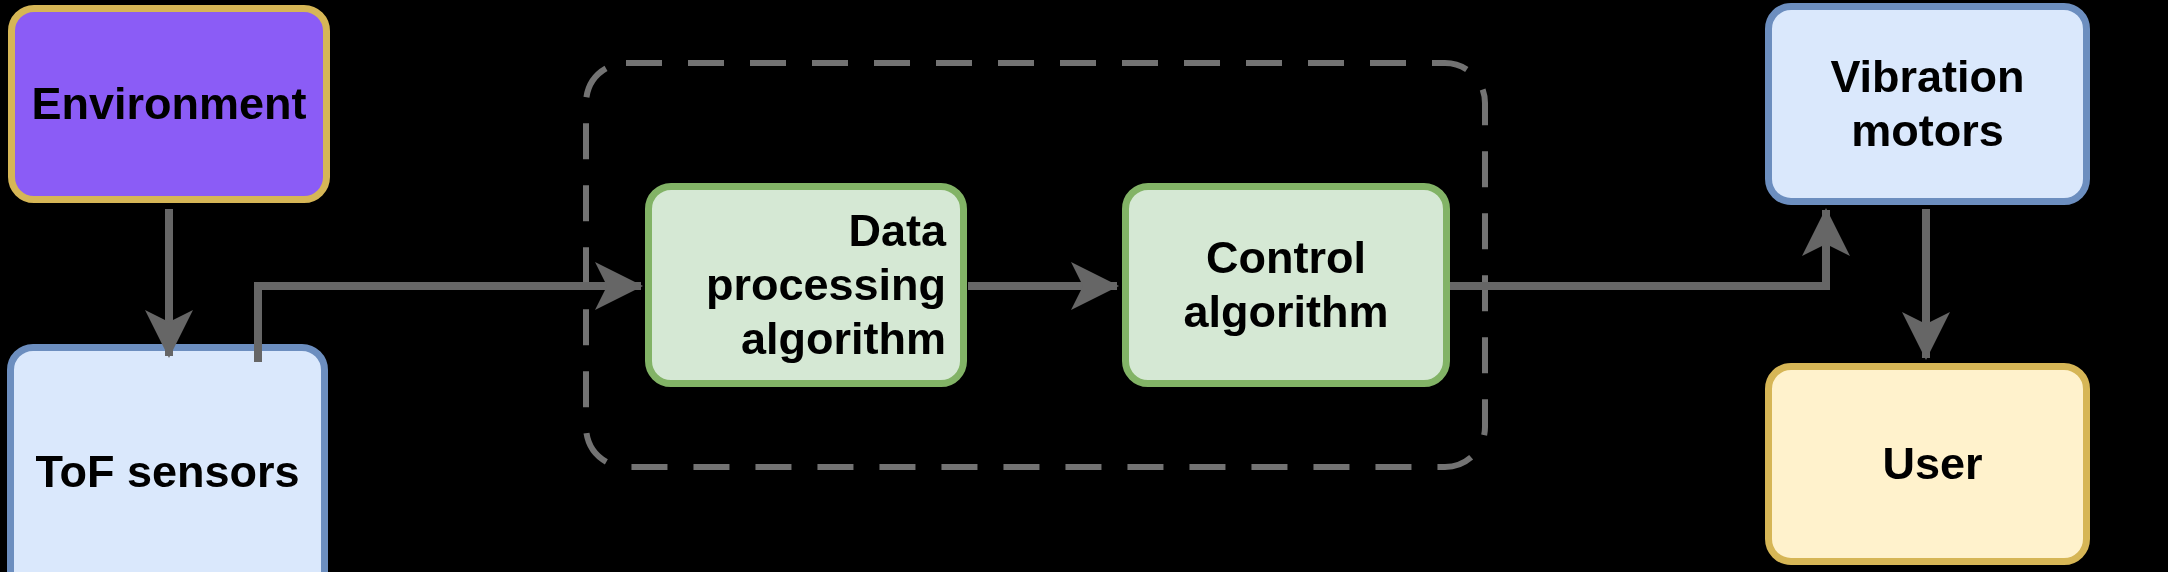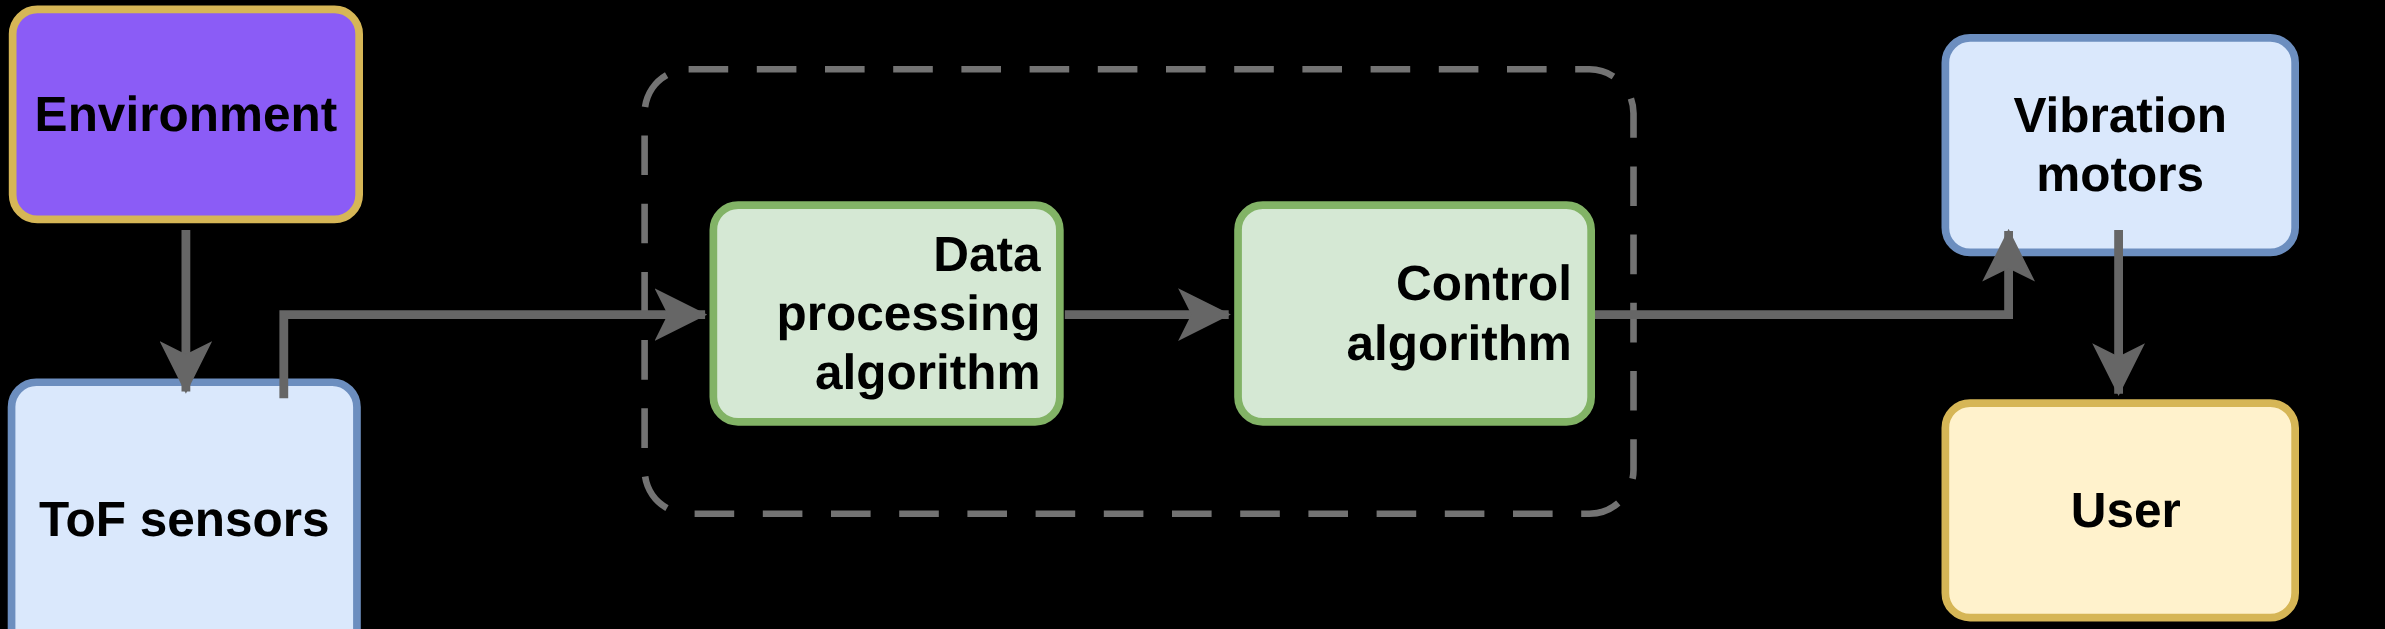--- a/index.html
+++ b/index.html
@@ -27,22 +27,22 @@
     text-align: center;
     font-weight: 700;
     font-size: 45px;
     line-height: 1.2;
     color: #000000;
     padding: 0 14px;
   }
   .node-environment { left: 8px;    top: 5px;   width: 322px; height: 198px; }
   .node-tof         { left: 7px;    top: 344px; width: 321px; height: 255px; }
   .node-dataproc    { left: 645px;  top: 183px; width: 322px; height: 204px; }
-  .node-control     { left: 1122px; top: 183px; width: 328px; height: 204px; text-align: right; }
-  .node-vibration   { left: 1765px; top: 3px;   width: 325px; height: 202px; margin-top: 28px; }
+  .node-control     { left: 1122px; top: 183px; width: 328px; height: 204px; }
+  .node-vibration   { left: 1765px; top: 3px;   width: 325px; height: 202px; }
   .node-user        { left: 1765px; top: 363px; width: 325px; height: 202px; padding-left: 24px; }
   .edge-layer {
     position: absolute;
     left: 0; top: 0;
     width: 2168px;
     height: 572px;
     pointer-events: none;
   }
   .edge {
     fill: none;

